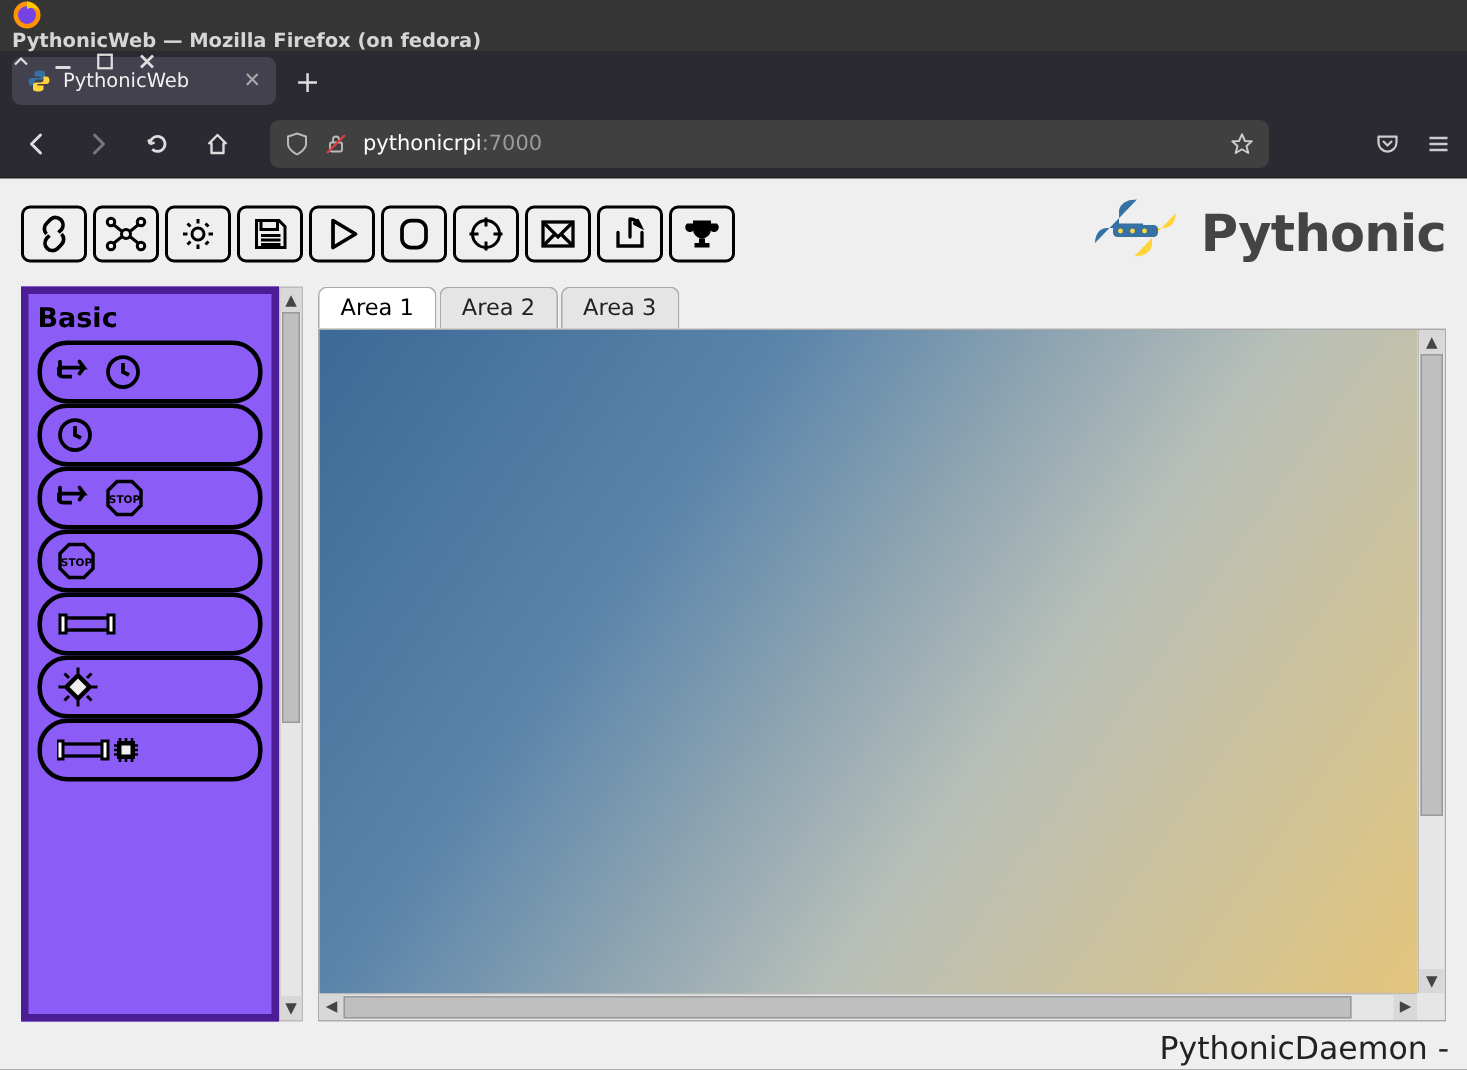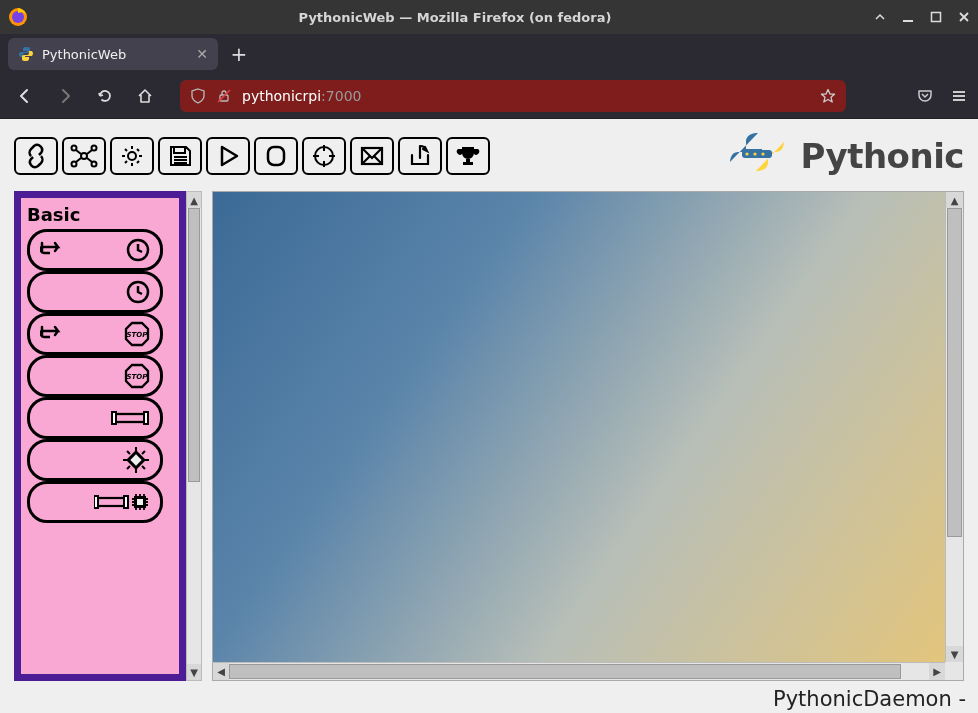--- a/index.html
+++ b/index.html
@@ -11,25 +11,26 @@
   overflow: hidden;
   display: flex;
   flex-direction: column;
 }
 
 
 .titlebar {
   height: 34px;
   background: #353535;
   display: flex;
-  align-items: center;
+  align-items: flex-start;
   color: #d6d6d6;
   font-size: 13px;
   padding: 0 8px;
   position: relative;
+  flex-direction: column;
 }
 .titlebar .ff-icon {
   width: 20px; height: 20px; margin-right: 8px;
   display: flex; align-items: center; justify-content: center;
 }
 .titlebar .title { flex: 1; text-align: center; font-weight: 700; color: #d6d6d6; }
 .titlebar .win-controls { display: flex; gap: 16px; align-items: center; color: #f0f0f0; }
 .titlebar .win-controls span { cursor: pointer; }
 
 
@@ -42,21 +43,21 @@
   gap: 6px;
 }
 .browser-tab {
   background: #42414d;
   color: #f0f0f0;
   border-radius: 6px;
   padding: 0 10px;
   height: 32px;
   display: flex; align-items: center; gap: 10px;
   font-size: 13px;
-  width: 210px;
+  width: 176px;
   justify-content: space-between;
 }
 .browser-tab .tt { display: flex; align-items: center; gap: 8px; }
 .browser-tab .favicon { width: 16px; height: 16px; }
 .browser-tab .close { color: #aaa; font-size: 14px; }
 .newtab {
   width: 30px; height: 30px; border-radius: 6px;
   display: flex; align-items: center; justify-content: center;
   color: #ddd; font-size: 20px;
 }
@@ -67,21 +68,21 @@
   display: flex; align-items: center; gap: 10px;
   padding: 0 10px;
 }
 .navrow .nav-btn {
   width: 30px; height: 30px; display: flex; align-items: center; justify-content: center;
   color: #ccc; border-radius: 4px;
 }
 .navrow .nav-btn.disabled { color: #666; }
 .urlbar {
   flex: 1;
-  background: #7f1d1d;
+  background: #404040;
   border-radius: 6px;
   height: 32px;
   display: flex; align-items: center;
   padding: 0 10px; gap: 10px; color: #eee;
   font-size: 14px;
   margin: 0 60px 0 10px;
 }
 .urlbar .url-host { color: #fff; }
 .urlbar .url-port { color: #9a9a9a; }
 .urlbar .spacer { flex: 1; }
@@ -119,33 +120,33 @@
 .work-row {
   flex: 1; display: flex; padding: 4px 14px 4px 14px; gap: 10px;
   min-height: 0;
 }
 .palette-wrap {
   width: 188px; background: #efefef;
   display: flex;
 }
 .palette {
   flex: 1;
-  border: 7px solid #4c1d95;
-  background: #f9a8d4;
-  padding: 4px 16px 4px 6px;
+  border: 5px solid #4c1d95;
+  background: #8b5cf6;
+  padding: 4px 6px 4px 6px;
   overflow: hidden;
 }
 .palette h3 { font-size: 18px; font-weight: 700; color: #000; padding: 2px 0 4px 0; }
 .pal-item {
   border: 3px solid #000;
   border-radius: 20px;
   height: 42px;
   margin-bottom: 0;
-  display: flex; align-items: center; justify-content: space-between;
-  padding: 0 10px; color: #000; font-style: italic;
+  display: flex; align-items: center; 
+  padding: 0 10px; color: #000;
 }
 .pal-item .glyph { display: flex; align-items: center; justify-content: center; }
 
 .vscroll {
   width: 16px; background: #e6e6e6; border: 1px solid #bbb;
   display: flex; flex-direction: column;
 }
 .vscroll .arrow { height: 16px; background: #d8d8d8; display:flex;align-items:center;justify-content:center;font-size:10px;color:#444;}
 .vscroll .track { flex:1; position:relative; }
 .vscroll .thumb { position:absolute; left:1px;right:1px; background:#bfbfbf; border:1px solid #999; }
@@ -488,20 +489,25 @@
       <div class="vscroll">
         <div class="arrow">▲</div>
         <div class="track">
               <div class="thumb" style="top:0;height:60%;"></div>
             </div>
         <div class="arrow">▼</div>
       </div>
     </div>
 
     <div class="workspace">
+      <div class="area-tabs">
+        <div class="area-tab active">Area 1</div>
+        <div class="area-tab">Area 2</div>
+        <div class="area-tab">Area 3</div>
+      </div>
       <div class="canvas-wrap">
         <div class="canvas"></div>
         <div class="ws-vscroll">
           <div class="arrow">▲</div>
           <div class="track">
                 <div class="thumb" style="top:0;height:75%;"></div>
               </div>
           <div class="arrow">▼</div>
         </div>
         <div class="hscroll">

